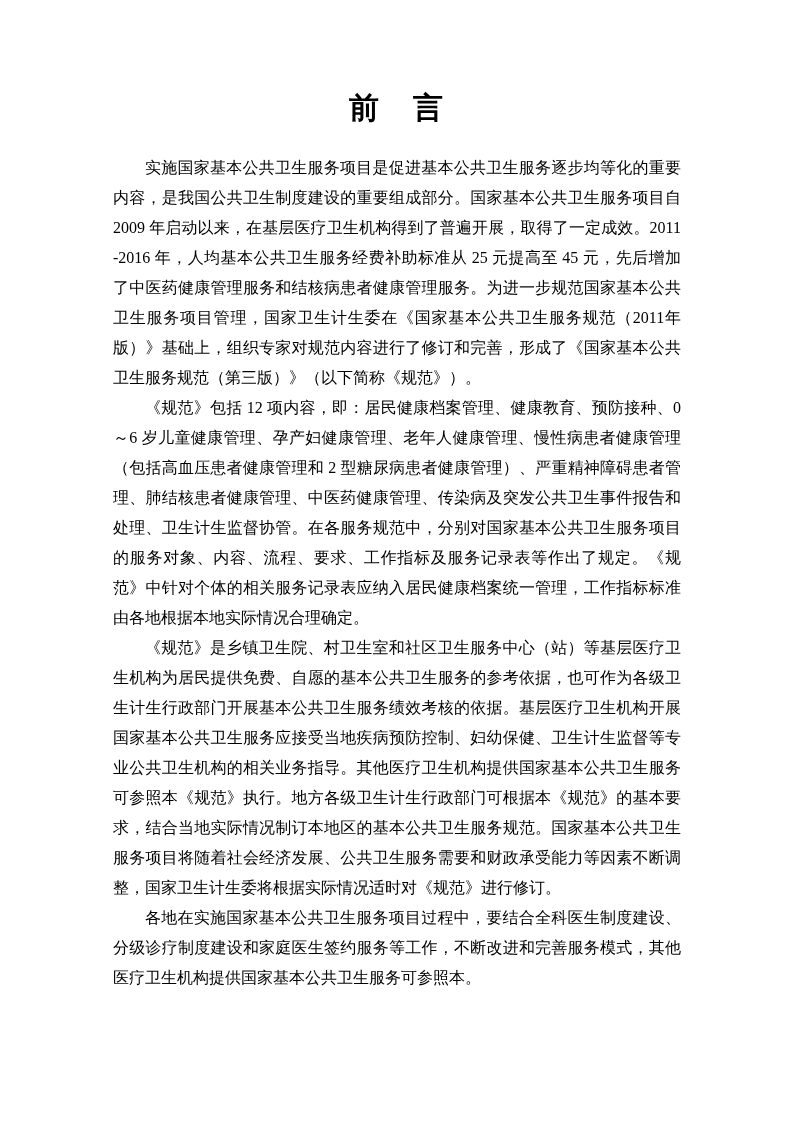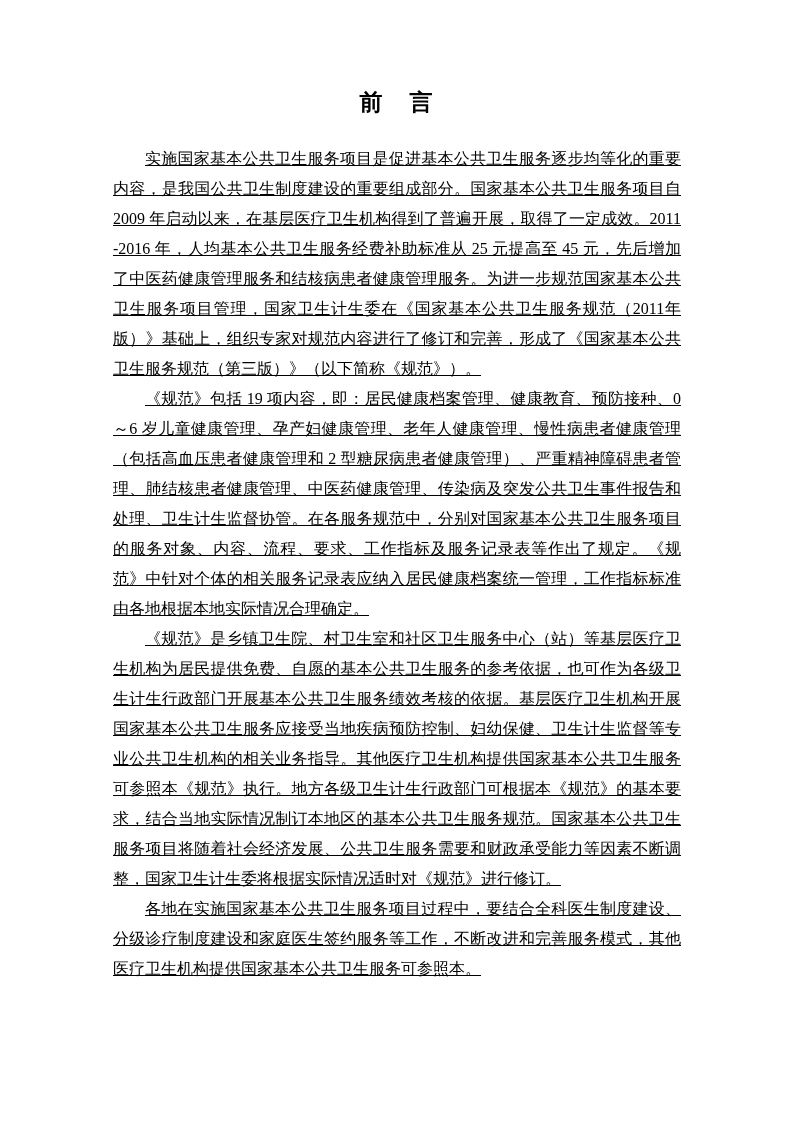--- a/index.html
+++ b/index.html
@@ -15,42 +15,41 @@
     background: #ffffff;
     box-sizing: border-box;
     padding: 88px 113px 60px 113px;
     font-family: "Liberation Serif", "DejaVu Serif", serif;
     color: #000000;
     overflow: hidden;
   }
   .doc-title {
     margin: 0 0 26px 0;
     text-align: center;
-    font-size: 23px;
+    font-size: 30px;
     font-weight: bold;
     letter-spacing: 2px;
     line-height: 1.3;
     color: #000000;
   }
   .doc-body p {
     margin: 0;
     font-size: 16px;
     line-height: 30px;
     text-align: justify;
     text-justify: inter-ideograph;
     text-indent: 2em;
     word-break: break-all;
     color: #000000;
-    text-decoration: underline;
   }
 </style>
 </head>
 <body>
 
 <div class="page">
   <h1 class="doc-title">前　言</h1>
   <div class="doc-body">
     <p>实施国家基本公共卫生服务项目是促进基本公共卫生服务逐步均等化的重要内容，是我国公共卫生制度建设的重要组成部分。国家基本公共卫生服务项目自 2009 年启动以来，在基层医疗卫生机构得到了普遍开展，取得了一定成效。2011-2016 年，人均基本公共卫生服务经费补助标准从 25 元提高至 45 元，先后增加了中医药健康管理服务和结核病患者健康管理服务。为进一步规范国家基本公共卫生服务项目管理，国家卫生计生委在《国家基本公共卫生服务规范（2011年版）》基础上，组织专家对规范内容进行了修订和完善，形成了《国家基本公共卫生服务规范（第三版）》（以下简称《规范》）。</p>
-    <p>《规范》包括 19 项内容，即：居民健康档案管理、健康教育、预防接种、0～6 岁儿童健康管理、孕产妇健康管理、老年人健康管理、慢性病患者健康管理（包括高血压患者健康管理和 2 型糖尿病患者健康管理）、严重精神障碍患者管理、肺结核患者健康管理、中医药健康管理、传染病及突发公共卫生事件报告和处理、卫生计生监督协管。在各服务规范中，分别对国家基本公共卫生服务项目的服务对象、内容、流程、要求、工作指标及服务记录表等作出了规定。《规范》中针对个体的相关服务记录表应纳入居民健康档案统一管理，工作指标标准由各地根据本地实际情况合理确定。</p>
+    <p>《规范》包括 12 项内容，即：居民健康档案管理、健康教育、预防接种、0～6 岁儿童健康管理、孕产妇健康管理、老年人健康管理、慢性病患者健康管理（包括高血压患者健康管理和 2 型糖尿病患者健康管理）、严重精神障碍患者管理、肺结核患者健康管理、中医药健康管理、传染病及突发公共卫生事件报告和处理、卫生计生监督协管。在各服务规范中，分别对国家基本公共卫生服务项目的服务对象、内容、流程、要求、工作指标及服务记录表等作出了规定。《规范》中针对个体的相关服务记录表应纳入居民健康档案统一管理，工作指标标准由各地根据本地实际情况合理确定。</p>
     <p>《规范》是乡镇卫生院、村卫生室和社区卫生服务中心（站）等基层医疗卫生机构为居民提供免费、自愿的基本公共卫生服务的参考依据，也可作为各级卫生计生行政部门开展基本公共卫生服务绩效考核的依据。基层医疗卫生机构开展国家基本公共卫生服务应接受当地疾病预防控制、妇幼保健、卫生计生监督等专业公共卫生机构的相关业务指导。其他医疗卫生机构提供国家基本公共卫生服务可参照本《规范》执行。地方各级卫生计生行政部门可根据本《规范》的基本要求，结合当地实际情况制订本地区的基本公共卫生服务规范。国家基本公共卫生服务项目将随着社会经济发展、公共卫生服务需要和财政承受能力等因素不断调整，国家卫生计生委将根据实际情况适时对《规范》进行修订。</p>
     <p>各地在实施国家基本公共卫生服务项目过程中，要结合全科医生制度建设、分级诊疗制度建设和家庭医生签约服务等工作，不断改进和完善服务模式，其他医疗卫生机构提供国家基本公共卫生服务可参照本。</p>
   </div>
 </div>
 
 </body></html>

